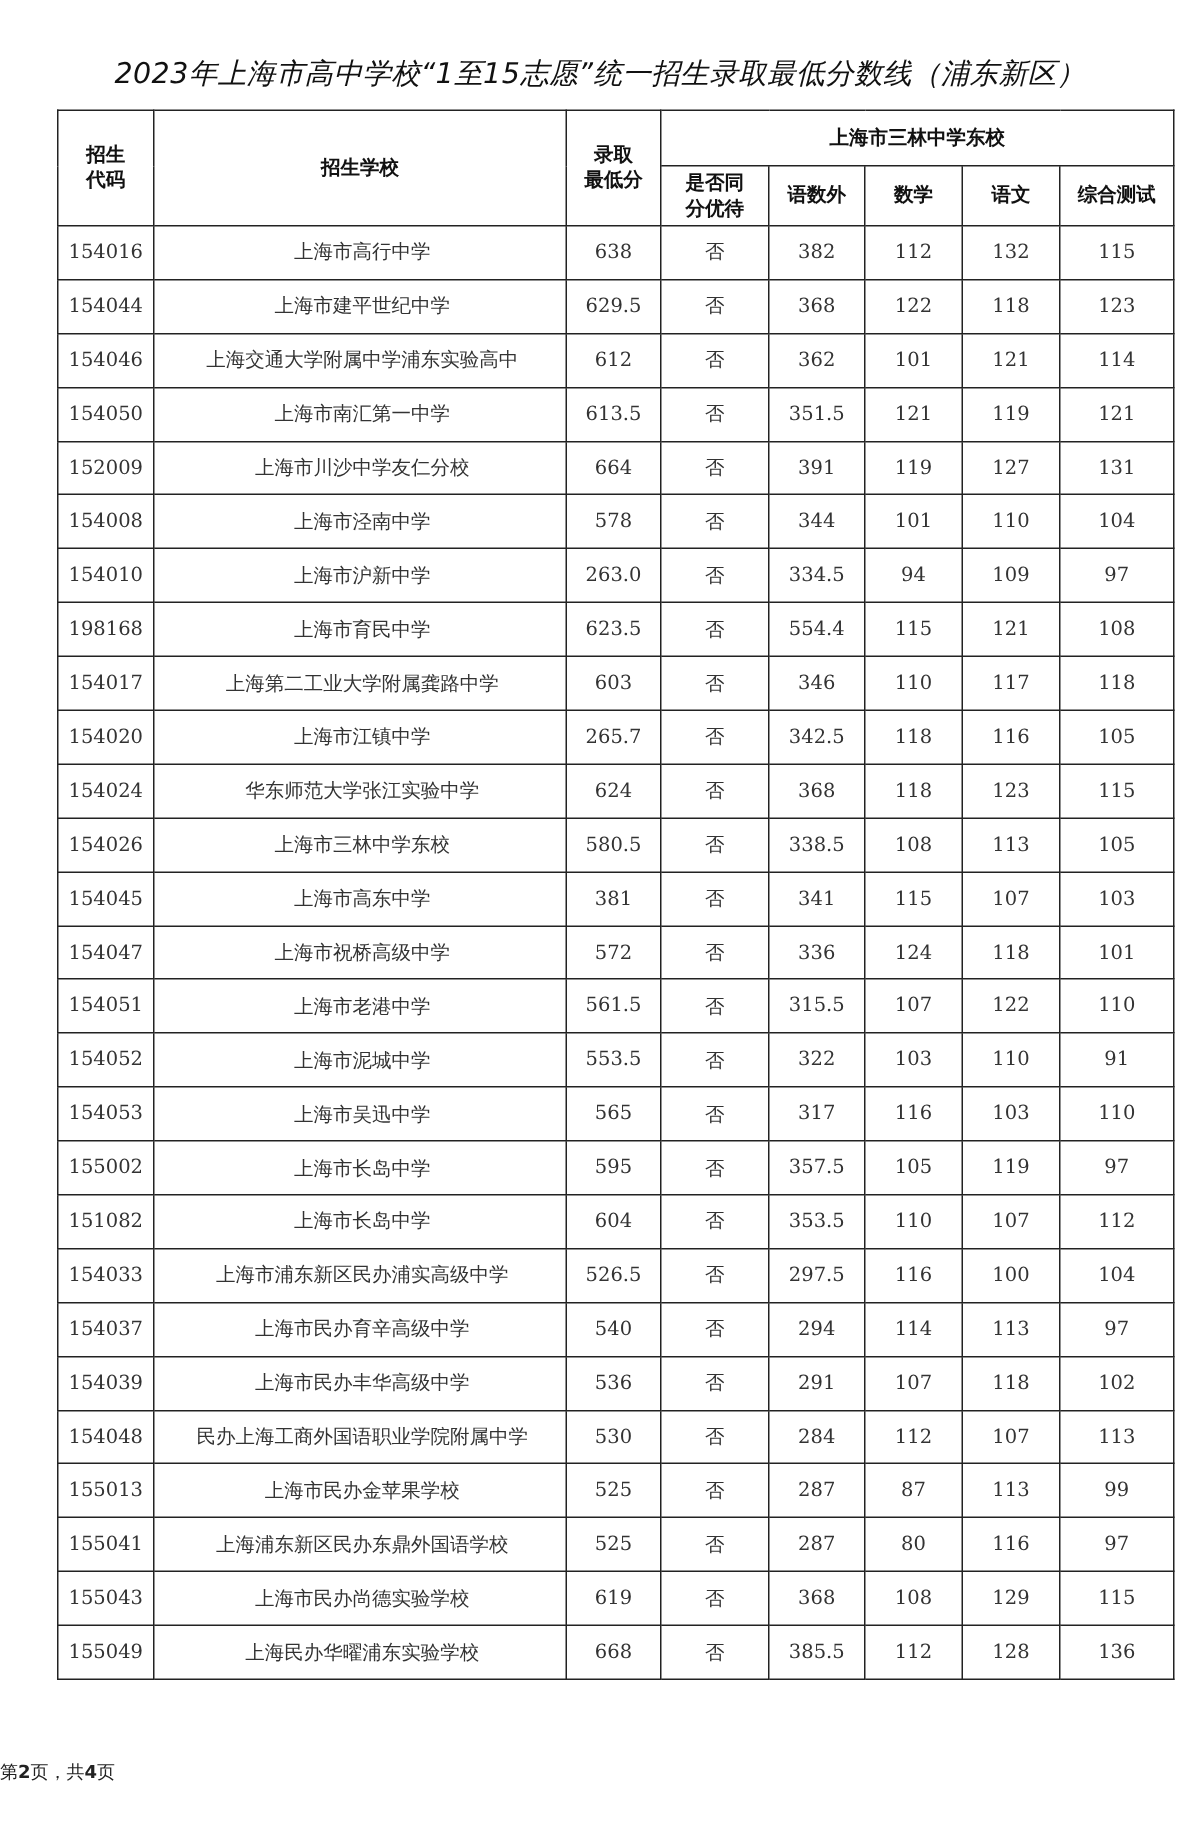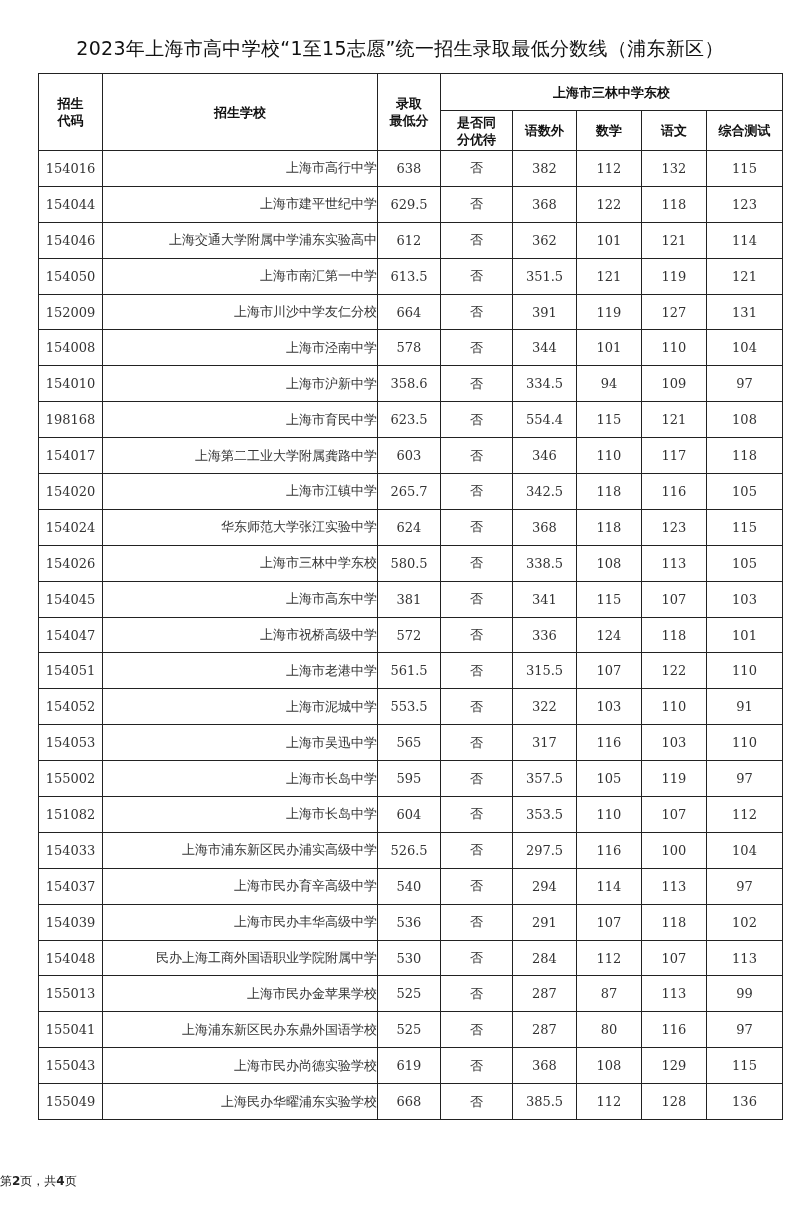--- a/index.html
+++ b/index.html
@@ -1,22 +1,22 @@
 <!DOCTYPE html>
 <html><head>
 <meta charset="utf-8">
 <style>
   html, body { margin: 0; padding: 0; background: #ffffff; }
   body { width: 800px; height: 1220px; position: relative; font-family: "DejaVu Serif", "Liberation Serif", serif; color: #1a1a1a; }
-  .title { position: absolute; top: 36px; left: 0; width: 800px; text-align: center; font-family: "DejaVu Sans", "Liberation Sans", sans-serif; font-size: 19px; letter-spacing: 0.3px; color: #111; }
+  .title { position: absolute; top: 36px; left: 0; width: 800px; text-align: center; font-family: "DejaVu Sans", "Liberation Sans", sans-serif; font-size: 19px; letter-spacing: 0.3px; color: #111; font-style: italic; }
   table { position: absolute; left: 38px; top: 73px; border-collapse: collapse; table-layout: fixed; width: 744px; }
   td, th { border: 1.6px solid #222; padding: 0; text-align: center; vertical-align: middle; }
   th { font-family: "DejaVu Sans", "Liberation Sans", sans-serif; font-weight: bold; font-size: 13px; line-height: 17px; color: #111; }
   td { font-size: 13px; height: 34.9px; color: #333; }
-  td.name { text-align: right; padding-left: 3px; font-size: 13px; white-space: nowrap; margin-top: 32px; }
+  td.name { text-align: center; padding-left: 3px; font-size: 13px; white-space: nowrap; margin-top: 32px; }
   td.code { font-size: 13px; }
   .footer { position: absolute; top: 1173px; left: 0; width: 800px; text-align: left; font-size: 12px; color: #222; }
   .footer b { font-family: "DejaVu Sans", "Liberation Sans", sans-serif; }
 </style>
 </head>
 <body>
 
 <div class="title">2023年上海市高中学校“1至15志愿”统一招生录取最低分数线（浦东新区）</div>
 
 <table>
@@ -111,21 +111,21 @@
         <td>578</td>
         <td>否</td>
         <td>344</td>
         <td>101</td>
         <td>110</td>
         <td>104</td>
       </tr>
       <tr>
         <td class="code">154010</td>
         <td class="name">上海市沪新中学</td>
-        <td>358.6</td>
+        <td>263.0</td>
         <td>否</td>
         <td>334.5</td>
         <td>94</td>
         <td>109</td>
         <td>97</td>
       </tr>
       <tr>
         <td class="code">198168</td>
         <td class="name">上海市育民中学</td>
         <td>623.5</td>

